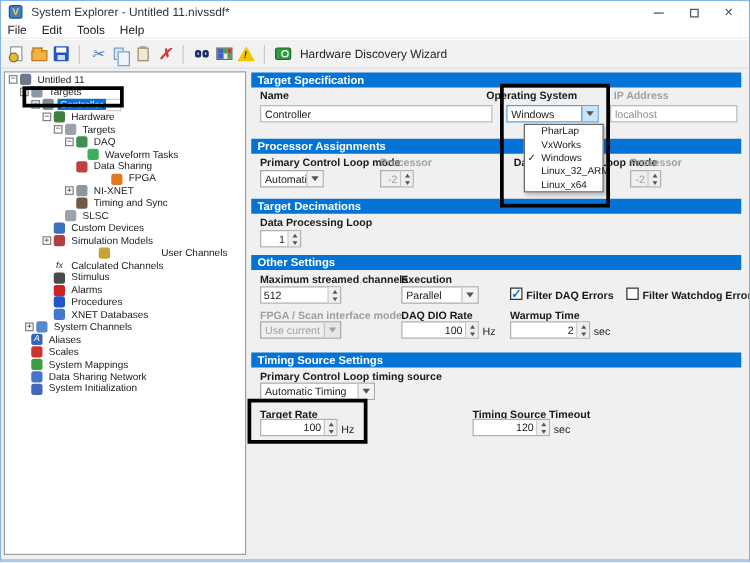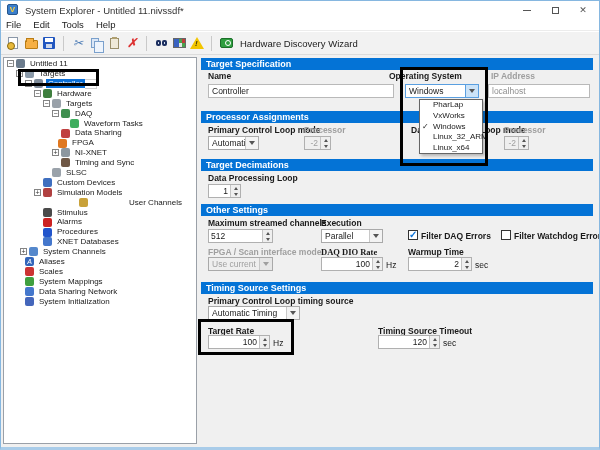--- a/index.html
+++ b/index.html
@@ -209,21 +209,21 @@
       <div class="tree-row" style="padding-left: 57px;">
         <span class="expand-spacer"></span>
         <span class="tree-icon" style="background: rgb(63, 174, 95);"></span>
         <span class="tree-label">Waveform Tasks</span>
       </div>
       <div class="tree-row" style="padding-left: 48px;">
         <span class="expand-spacer"></span>
         <span class="tree-icon" style="background: rgb(192, 64, 64);"></span>
         <span class="tree-label">Data Sharing</span>
       </div>
-      <div class="tree-row" style="padding-left: 45px;">
+      <div class="tree-row" style="padding-left: 76px;">
         <span class="expand-spacer"></span>
         <span class="tree-icon" style="background: rgb(224, 120, 32);"></span>
         <span class="tree-label">FPGA</span>
       </div>
       <div class="tree-row" style="padding-left: 48px;">
         <span class="expand-box">+</span>
         <span class="tree-icon" style="background: rgb(141, 151, 159);"></span>
         <span class="tree-label">NI-XNET</span>
       </div>
       <div class="tree-row" style="padding-left: 48px;">
@@ -243,20 +243,25 @@
       </div>
       <div class="tree-row" style="padding-left: 30px;">
         <span class="expand-box">+</span>
         <span class="tree-icon" style="background: rgb(176, 64, 64);"></span>
         <span class="tree-label">Simulation Models</span>
       </div>
       <div class="tree-row" style="padding-left: 30px; gap: 36px;">
         <span class="expand-spacer"></span>
         <span class="tree-icon" style="background: rgb(201, 162, 58);"></span>
         <span class="tree-label">User Channels</span>
+      </div>
+      <div class="tree-row" style="padding-left: 30px;">
+        <span class="expand-spacer"></span>
+        <span class="tree-icon" style="background: transparent; color: rgb(34, 34, 34);">fx</span>
+        <span class="tree-label">Calculated Channels</span>
       </div>
       <div class="tree-row" style="padding-left: 30px;">
         <span class="expand-spacer"></span>
         <span class="tree-icon" style="background: rgb(74, 74, 74);"></span>
         <span class="tree-label">Stimulus</span>
       </div>
       <div class="tree-row" style="padding-left: 30px;">
         <span class="expand-spacer"></span>
         <span class="tree-icon" style="background: rgb(204, 34, 34);"></span>
         <span class="tree-label">Alarms</span>
@@ -352,21 +357,21 @@
       </span>
     </div>
   <div class="f-label" style="left:320px; top:217px;">Execution</div>
   <div class="combo" style="left:320px; top:228px; width:62px;"><span>Parallel</span><span class="arrow-btn"></span></div>
   <div class="checkbox checked" style="left:407px; top:229px;"></div>
   <div class="cb-label" style="left:420px; top:230px;">Filter DAQ Errors</div>
   <div class="checkbox" style="left:500px; top:229px;"></div>
   <div class="cb-label" style="left:513px; top:230px;">Filter Watchdog Errors</div>
   <div class="f-label dim" style="left:207px; top:246px;">FPGA / Scan interface mode</div>
   <div class="combo disabled" style="left:207px; top:256px; width:65px;"><span>Use current</span><span class="arrow-btn"></span></div>
-  <div class="f-label" style="left:320px; top:246px;font-family:Liberation Serif, serif;">DAQ DIO Rate</div>
+  <div class="f-label" style="left:320px; top:246px;">DAQ DIO Rate</div>
   <div class="spin" style="left:320px; top:256px; width:62px;">
       <span class="val">100</span>
       <span class="btns">
         <i></i>
         <i></i>
       </span>
     </div>
   <div class="unit" style="left:385px; top:259px;">Hz</div>
   <div class="f-label" style="left:407px; top:246px;">Warmup Time</div>
   <div class="spin" style="left:407px; top:256px; width:64px;">

